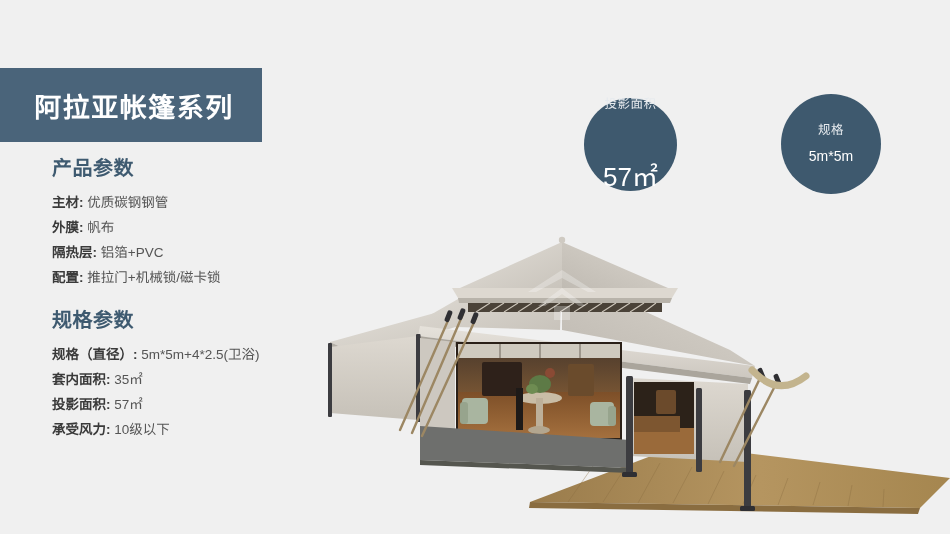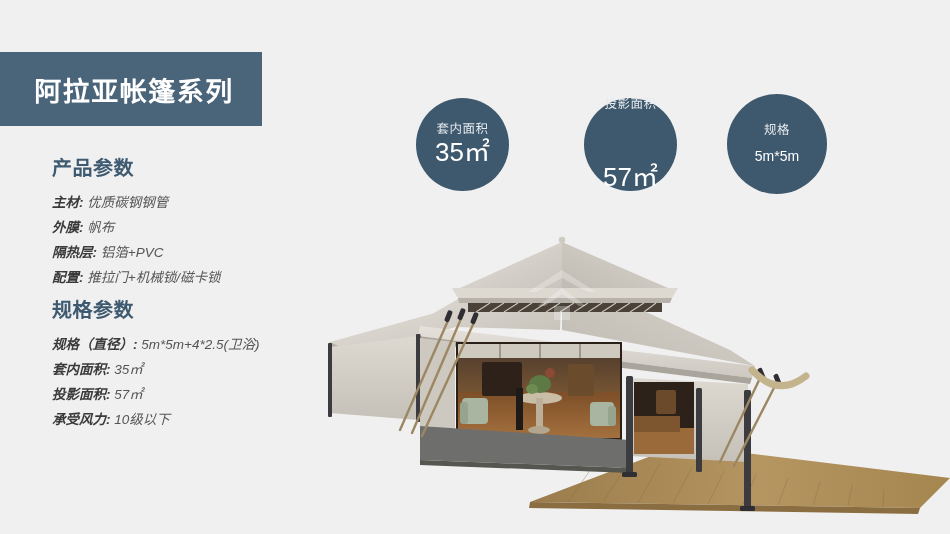--- a/index.html
+++ b/index.html
@@ -19,21 +19,21 @@
     position: relative;
     width: 950px;
     height: 534px;
     background: #f0f0f0;
   }
 
   
   #title-banner {
     position: absolute;
     left: 0;
-    top: 52px;
+    top: 68px;
     width: 262px;
     height: 74px;
     background: #4a647a;
     display: flex;
     align-items: center;
     justify-content: center;
     box-sizing: border-box;
     padding-left: 6px;
   }
   #title-banner .title-text {
@@ -56,38 +56,37 @@
     font-size: 20px;
     font-weight: bold;
     letter-spacing: 0.5px;
     margin: 0 0 10px 0;
     line-height: 1.2;
   }
   .spec-list {
     list-style: none;
     margin: 0;
     padding: 0;
-    font-style: italic;
   }
   .spec-row {
     font-size: 13.5px;
     line-height: 25px;
     white-space: nowrap;
     color: #555555;
   }
   .spec-label {
     font-weight: bold;
     color: #3a3a3a;
   }
   .spec-value {
     font-weight: normal;
     color: #555555;
   }
   #spec-section {
-    margin-top: 8px;
+    margin-top: 18px;
   }
 
   
   .badge {
     position: absolute;
     border-radius: 50%;
     background: #3e596e;
     display: flex;
     flex-direction: column;
     align-items: center;
@@ -107,21 +106,21 @@
     line-height: 1.05;
     letter-spacing: 0px;
     font-weight: 300;
   }
   .badge.small-value .badge-value {
     font-size: 14px;
     font-weight: 400;
   }
   #badge-interior-area { left: 416px; top: 98px; width: 93px; height: 93px; }
   #badge-projected-area { left: 584px; top: 98px; width: 93px; height: 93px; justify-content: space-between; }
-  #badge-dimensions { left: 727px; top: 94px; width: 100px; height: 100px; gap: 9px; }
+  #badge-dimensions { left: 781px; top: 94px; width: 100px; height: 100px; gap: 9px; }
 
   
   #tent-figure {
     position: absolute;
     left: 300px;
     top: 230px;
     width: 650px;
     height: 304px;
   }
   #tent-figure svg { display: block; }
@@ -175,24 +174,20 @@
           <span class="spec-value">57㎡</span>
         </li>
         <li class="spec-row">
           <span class="spec-label">承受风力:</span>
           <span class="spec-value">10级以下</span>
         </li>
       </ul>
     </div>
   </div>
 
-  <div class="badge" id="badge-interior-area">
-    <span class="badge-label">套内面积</span>
-    <span class="badge-value">35㎡</span>
-  </div>
 
   <div class="badge" id="badge-projected-area">
     <span class="badge-label">投影面积</span>
     <span class="badge-value">57㎡</span>
   </div>
 
   <div class="badge small-value" id="badge-dimensions">
     <span class="badge-label">规格</span>
     <span class="badge-value">5m*5m</span>
   </div>

